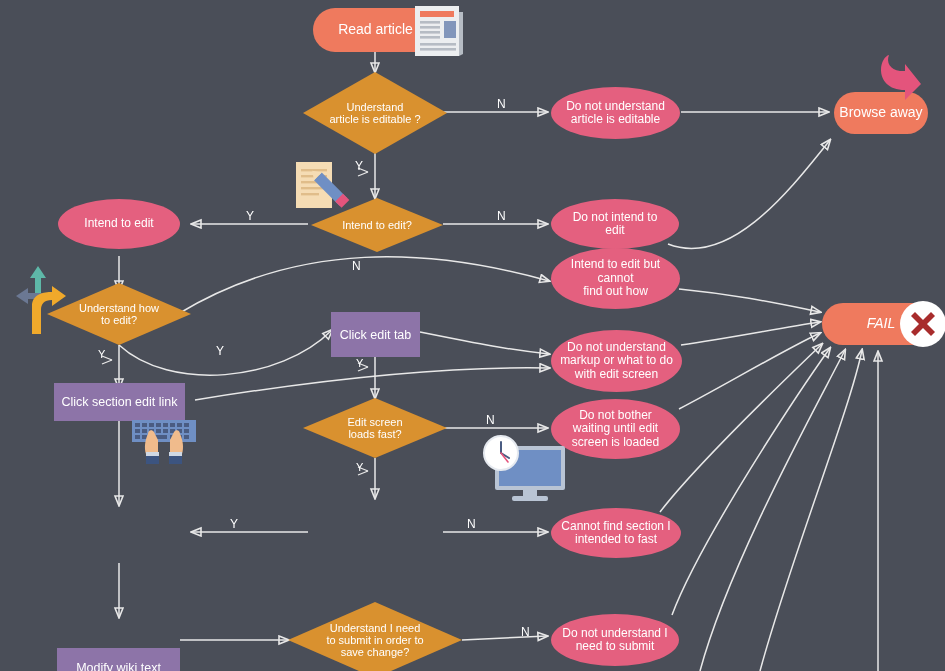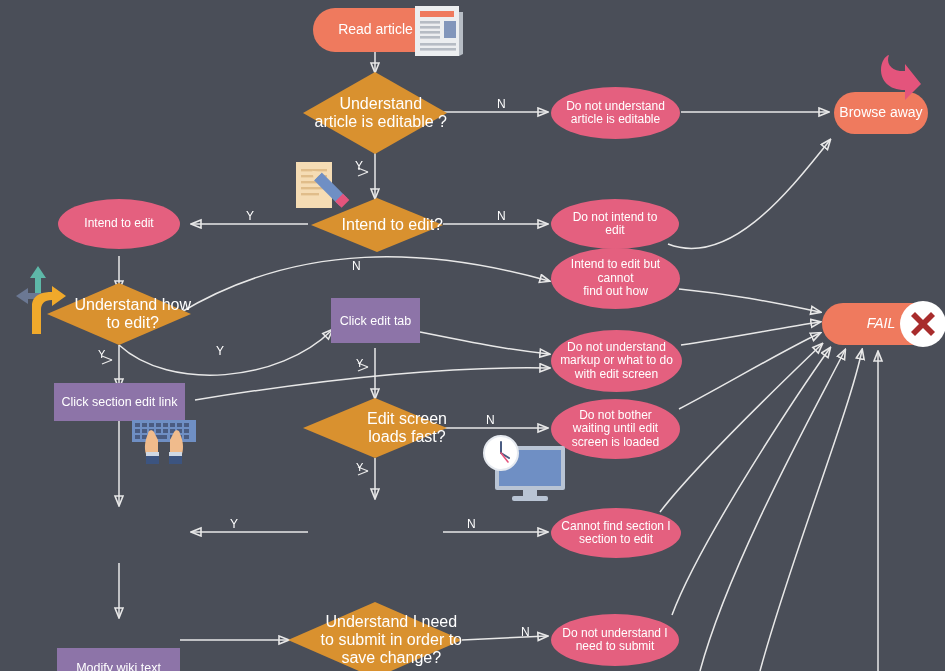--- a/index.html
+++ b/index.html
@@ -36,22 +36,21 @@
     white-space: pre-line;
     z-index: 3;
   }
   .n-terminal {
     background: #ef7a5e;
     border-radius: 999px;
     font-size: 14px;
   }
   .n-decision {
     background: transparent;
-    font-size: 16px;
-    justify-content: flex-end;
+    font-size: 11px;
   }
   .n-decision .dia {
     position: absolute;
     left: 0; top: 0;
     width: 100%;
     height: 100%;
     background: #d9912f;
     clip-path: polygon(50% 0, 100% 50%, 50% 100%, 0 50%);
     z-index: -1;
   }
@@ -253,21 +252,21 @@
       <path d="M24,76 L24,48 C24,36 36,34 44,34 L44,28 L58,38 L44,48 L44,42 C36,42 33,46 33,52 L33,76 Z" fill="#f0a92b"></path>
     </svg>
   </div>
 
   <div class="node n-oval" style="left:551px; top:248px; width:129px; height:61px;">
     <span>Intend to edit but
 cannot
 find out how</span>
   </div>
 
-  <div class="node n-process" style="left:331px; top:298px; width:89px; height:45px;">
+  <div class="node n-process" style="left:331px; top:312px; width:89px; height:45px;">
     <span>Click edit tab</span>
   </div>
 
   <div class="node n-oval" style="left:551px; top:330px; width:131px; height:62px;">
     <span>Do not understand
 markup or what to do
 with edit screen</span>
   </div>
 
   <div class="node n-process" style="left:54px; top:383px; width:131px; height:38px;">
@@ -329,21 +328,21 @@
       <circle cx="22" cy="19" r="17" fill="#ffffff" stroke="#e6eaf0" stroke-width="2"></circle>
       <path d="M22,8 L22,19 L30,24" stroke="#4a5c82" stroke-width="2" fill="none" stroke-linecap="round"></path>
       <path d="M22,19 L29,28" stroke="#e4547c" stroke-width="1.6" fill="none" stroke-linecap="round"></path>
     </svg>
   </div>
 
 
 
   <div class="node n-oval" style="left:551px; top:508px; width:130px; height:50px;">
     <span>Cannot find section I
-section to edit</span>
+intended to fast</span>
   </div>
 
   <div class="node n-process" style="left:57px; top:648px; width:123px; height:40px;">
     <span>Modify wiki text</span>
   </div>
 
   <div class="node n-decision" style="left:288px; top:602px; width:174px; height:76px;">
     <div class="dia"></div>
     <span>Understand I need
 to submit  in order to

